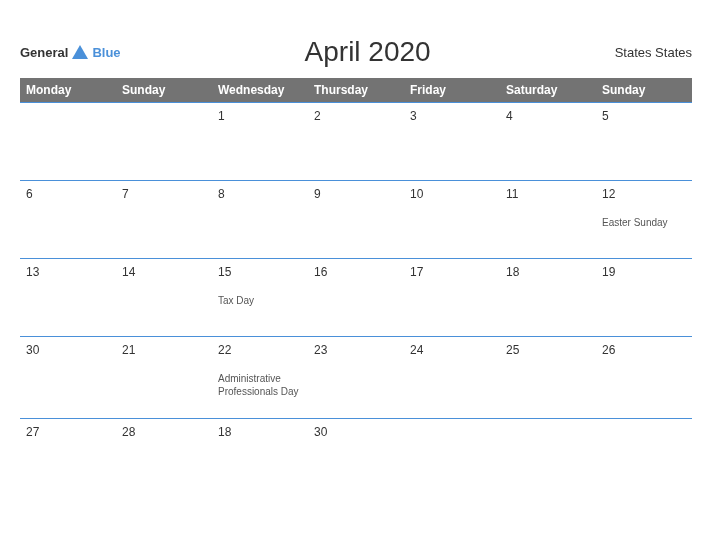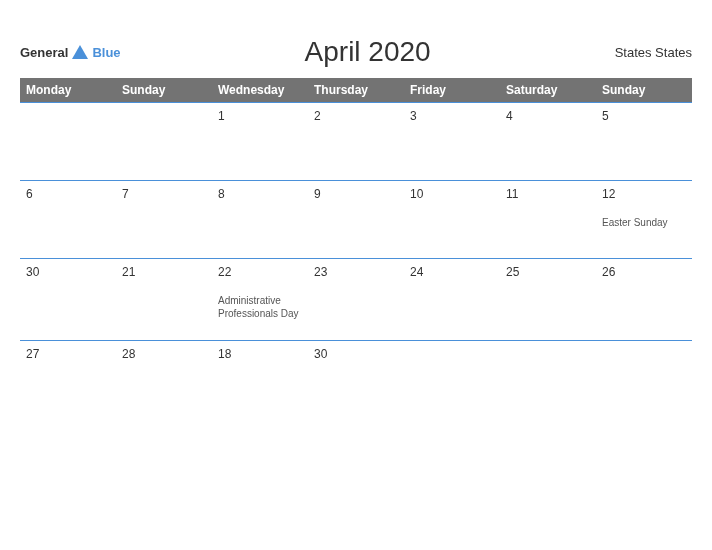--- a/index.html
+++ b/index.html
@@ -162,20 +162,44 @@
           <td>
             <span class="day-num">11</span>
           </td>
           <td>
             <span class="day-num">12</span>
             <span class="event">Easter Sunday</span>
           </td>
         </tr>
         <tr>
           <td>
+            <span class="day-num">13</span>
+          </td>
+          <td>
+            <span class="day-num">14</span>
+          </td>
+          <td>
+            <span class="day-num">15</span>
+            <span class="event">Tax Day</span>
+          </td>
+          <td>
+            <span class="day-num">16</span>
+          </td>
+          <td>
+            <span class="day-num">17</span>
+          </td>
+          <td>
+            <span class="day-num">18</span>
+          </td>
+          <td>
+            <span class="day-num">19</span>
+          </td>
+        </tr>
+        <tr>
+          <td>
             <span class="day-num">30</span>
           </td>
           <td>
             <span class="day-num">21</span>
           </td>
           <td>
             <span class="day-num">22</span>
             <span class="event">Administrative Professionals Day</span>
           </td>
           <td>

